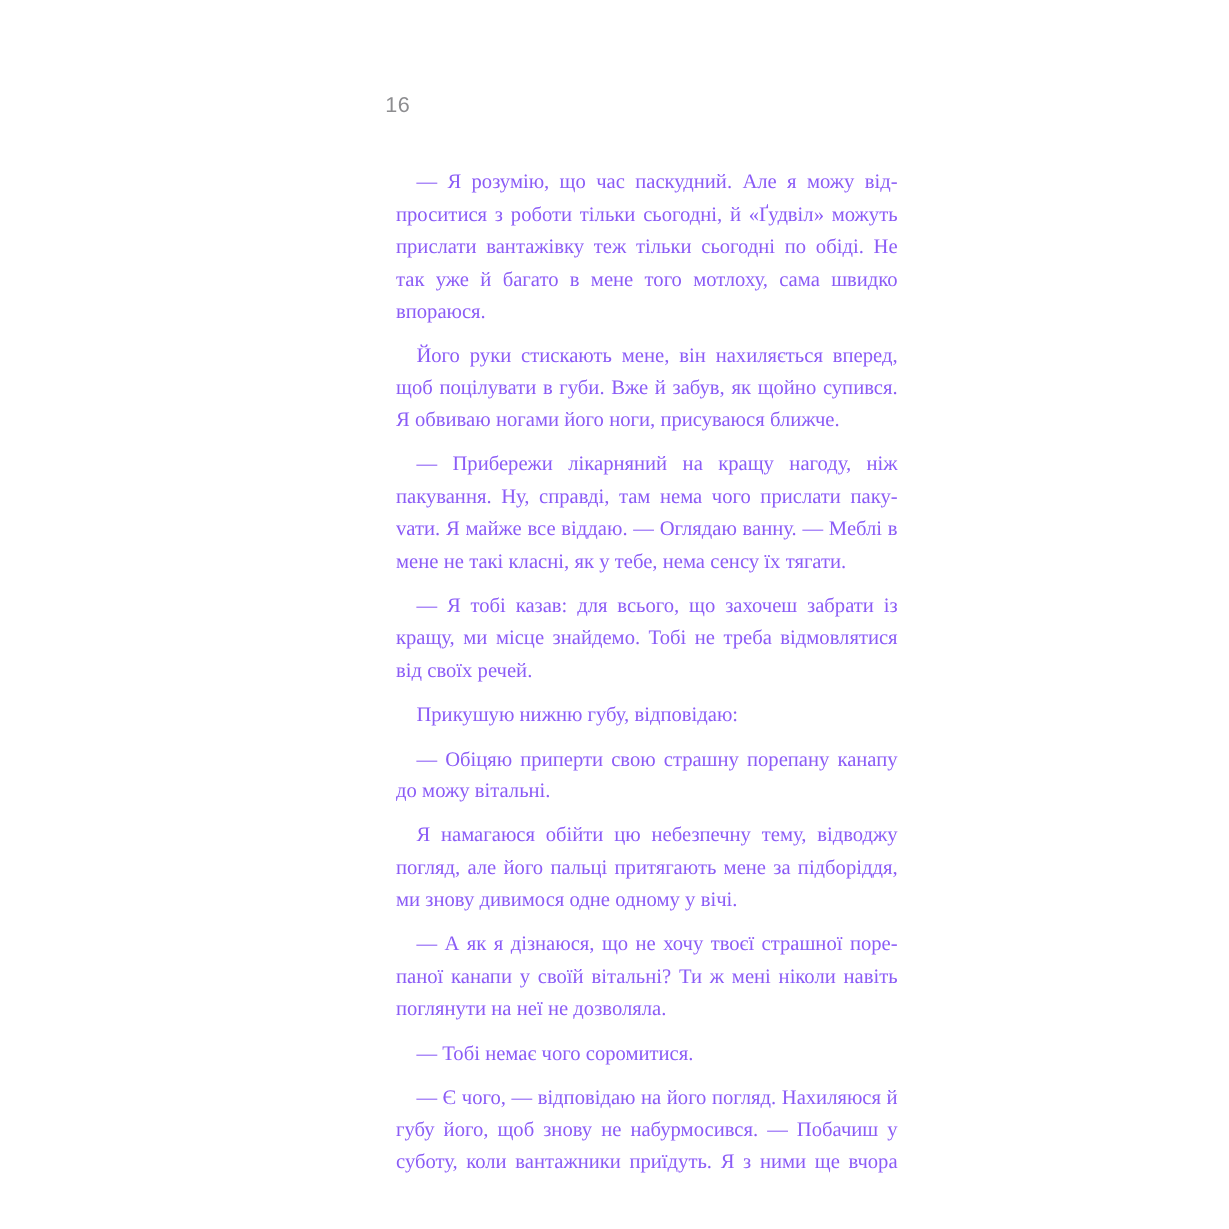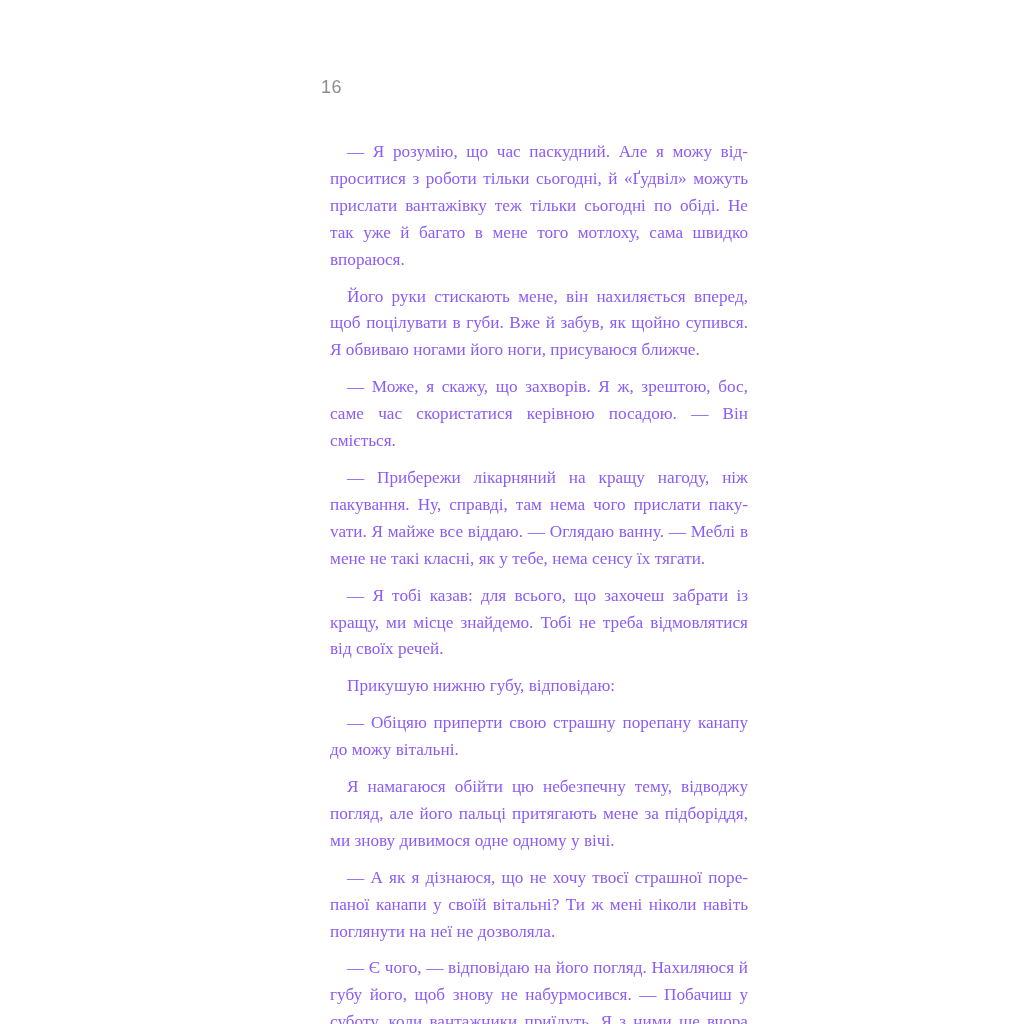--- a/index.html
+++ b/index.html
@@ -66,24 +66,24 @@
 <body>
 
 <div class="page">
   <div class="text-block">
 
     <div class="folio">16</div>
 
     <div class="body-text">
       <p class="para">— Я розумію, що час паскудний. Але я можу від­проситися з роботи тільки сьогодні, й «Ґудвіл» можуть прислати вантажівку теж тільки сьогодні по обіді. Не так уже й багато в мене того мотлоху, сама швидко впораюся.</p>
       <p class="para">Його руки стискають мене, він нахиляється вперед, щоб поцілувати в губи. Вже й забув, як щойно супився. Я обвиваю ногами його ноги, присуваюся ближче.</p>
-      <p class="para">— Може, я скажу, що захворів. Я ж, зрештою, бос, саме час скористатися керівною посадою. — Він сміється.</p>
       <p class="para">— Прибережи лікарняний на кращу нагоду, ніж пакування. Ну, справді, там нема чого прислати паку­vати. Я майже все віддаю. — Оглядаю ванну. — Меблі в мене не такі класні, як у тебе, нема сенсу їх тягати.</p>
       <p class="para">— Я тобі казав: для всього, що захочеш забрати із кращу, ми місце знайдемо. Тобі не треба відмовлятися від своїх речей.</p>
       <p class="para">Прикушую нижню губу, відповідаю:</p>
       <p class="para">— Обіцяю приперти свою страшну порепану кана­пу до можу вітальні.</p>
       <p class="para">Я намагаюся обійти цю небезпечну тему, відводжу погляд, але його пальці притягають мене за підборід­дя, ми знову дивимося одне одному у вічі.</p>
       <p class="para">— А як я дізнаюся, що не хочу твоєї страшної поре­паної канапи у своїй вітальні? Ти ж мені ніколи навіть поглянути на неї не дозволяла.</p>
+      <p class="para">— Тобі немає чого соромитися.</p>
       <p class="para runs-on">— Є чого, — відповідаю на його погляд. Нахиляюся й губу його, щоб знову не набурмосився. — Побачиш у суботу, коли вантажники приїдуть. Я з ними ще вчора</p>
     </div>
 
   </div>
 </div>
 
 </body></html>

